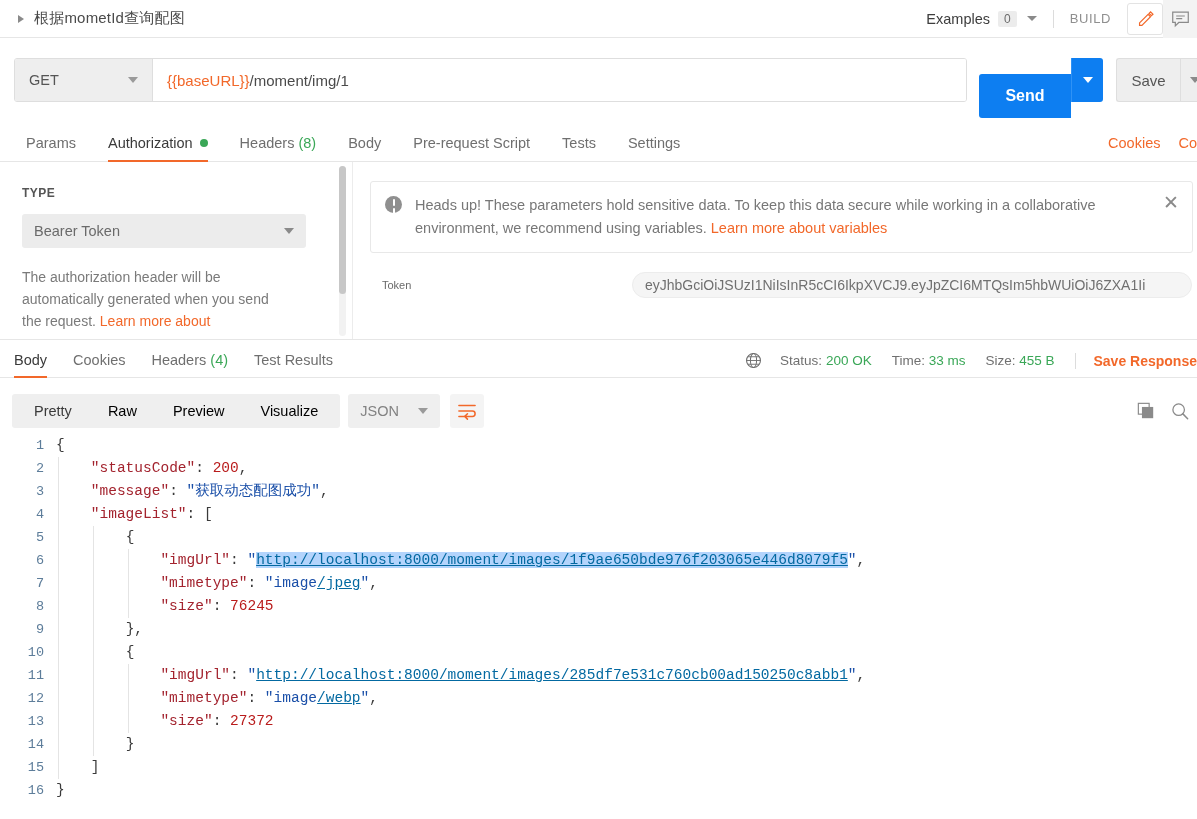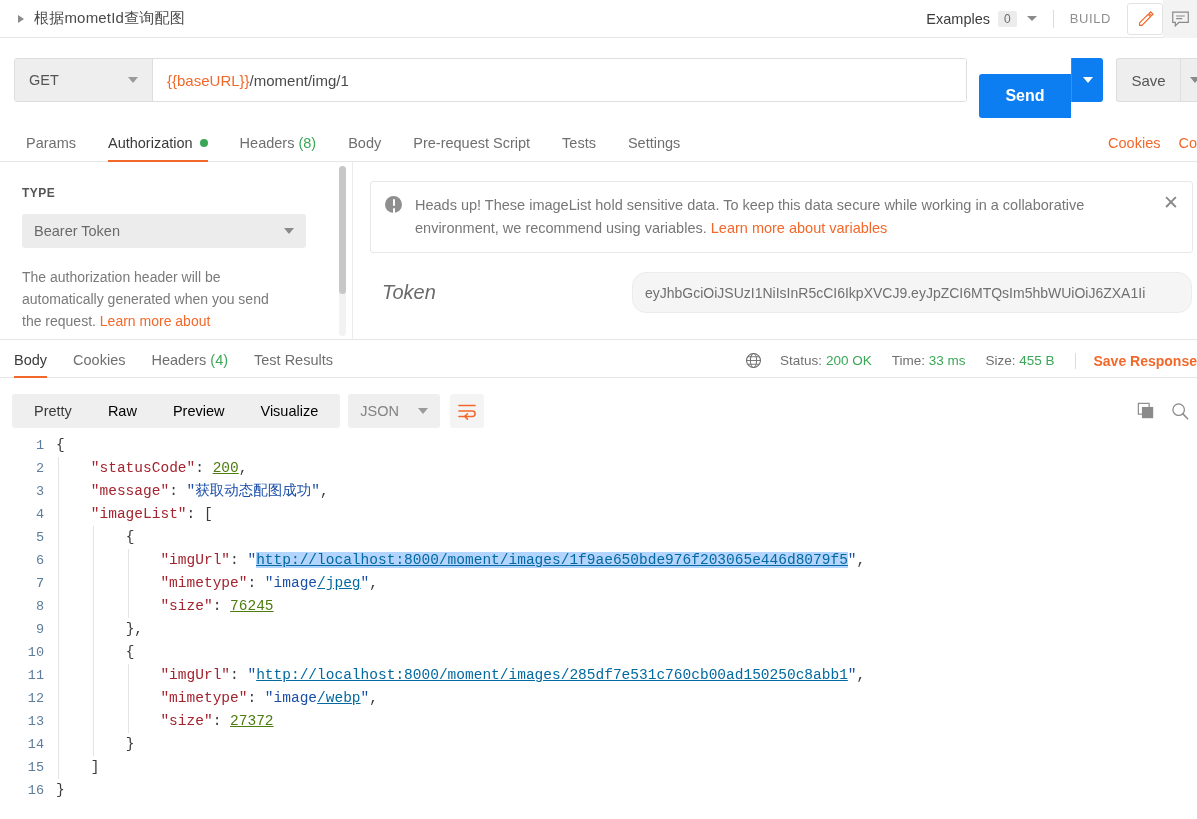--- a/index.html
+++ b/index.html
@@ -169,23 +169,23 @@
   .warn-text {
     margin-left: 13px; font-size: 14.5px; line-height: 23px; color: #777;
     max-width: 745px;
   }
   .warn-text a { color: #f2682a; text-decoration: none; cursor: pointer; }
   .warn-close {
     position: absolute; right: 12px; top: 12px; width: 18px; height: 18px;
     color: #8a8a8a; font-size: 19px; line-height: 18px; text-align: center; cursor: pointer;
   }
   .token-row { position: absolute; left: 8px; top: 110px; display: flex; align-items: center; }
-  .token-label { width: 262px; font-size: 20px; color: #6a6a6a; padding-left: 12px; font-style: italic; }
+  .token-label { width: 262px; font-size: 11px; color: #6a6a6a; padding-left: 12px; }
   .token-input {
-    width: 560px; height: 41px; background: #f5f5f5; border: 1px solid #ececec;
+    width: 560px; height: 26px; background: #f5f5f5; border: 1px solid #ececec;
     border-radius: 14px; display: flex; align-items: center; padding: 0 12px;
     font-size: 14px; color: #707070; overflow: hidden; white-space: nowrap; cursor: text;
   }
 
   
   .resp-header {
     position: absolute; left: 0; top: 339px; width: 1197px; height: 39px;
     border-top: 1px solid #e6e6e6; border-bottom: 1px solid #e6e6e6;
     display: flex; align-items: flex-end;
   }
@@ -239,21 +239,21 @@
     font-family: "Liberation Mono", "DejaVu Sans Mono", monospace;
     font-size: 14.5px;
   }
   .code-line { display: flex; height: 23px; line-height: 23px; white-space: pre; }
   .ln {
     width: 56px; flex: 0 0 56px; text-align: right; padding-right: 12px;
     color: #5d7d9a; font-size: 13.5px; user-select: none;
   }
   .code-txt { flex: 1; position: relative; }
   .k-key { color: #a3232e; }
-  .k-num { color: #4d7c0f; text-decoration: underline; }
+  .k-num { color: #b91c1c; }
   .k-str { color: #1a4fa8; }
   .k-punc { color: #3a3a3a; }
   .k-link { color: #0369a1; text-decoration: underline; cursor: pointer; }
   .sel { background: #b3d4fc; }
   .caretbar {
     display: inline-block; width: 2px; height: 15px; background: #1a3a6b;
     vertical-align: -3px; margin-right: -2px;
   }
   .guide {
     position: absolute; top: 0; width: 1px; height: 23px; background: #e4e4e4;
@@ -338,21 +338,21 @@
     </div>
     <div class="auth-scroll">
         <i></i>
       </div>
     <div class="auth-divider"></div>
 
     <div class="auth-right">
       <div class="warn-banner">
         <div class="warn-icon"></div>
         <div class="warn-text">
-          <span>Heads up! These imageList hold sensitive data. To keep this data secure while working in a collaborative environment, we recommend using variables. </span><a>Learn more about variables</a>
+          <span>Heads up! These parameters hold sensitive data. To keep this data secure while working in a collaborative environment, we recommend using variables. </span><a>Learn more about variables</a>
         </div>
         <div class="warn-close">✕</div>
       </div>
       <div class="token-row">
         <div class="token-label">Token</div>
         <div class="token-input">eyJhbGciOiJSUzI1NiIsInR5cCI6IkpXVCJ9.eyJpZCI6MTQsIm5hbWUiOiJ6ZXA1Ii</div>
       </div>
     </div>
   </div>
 

